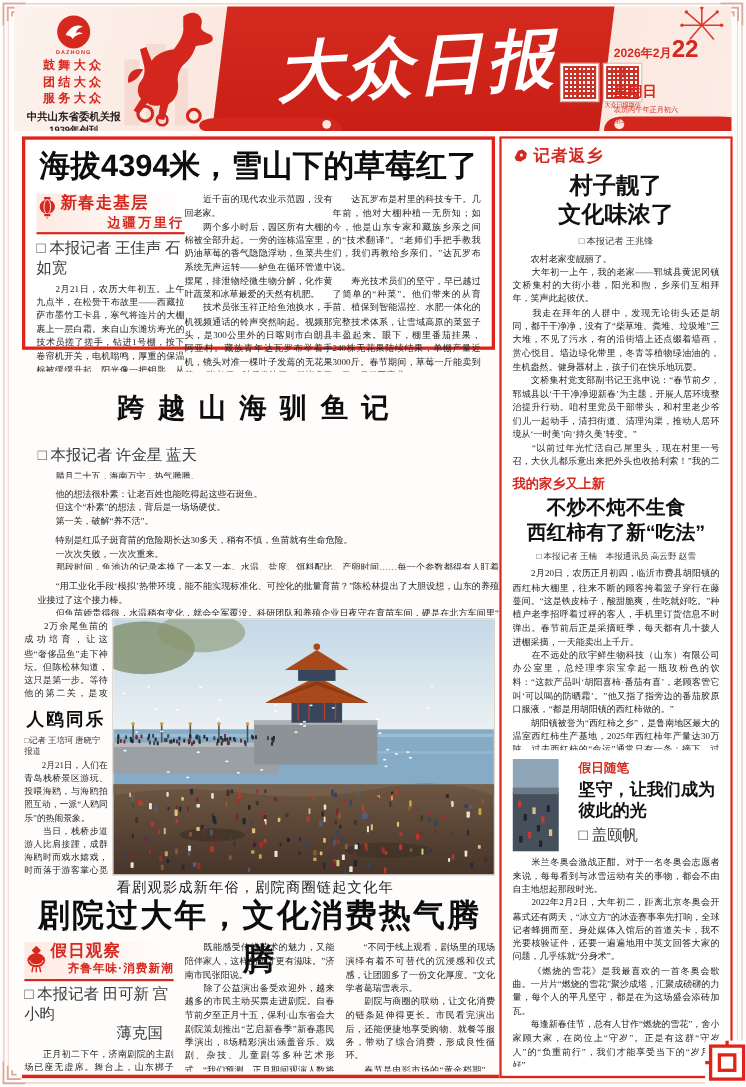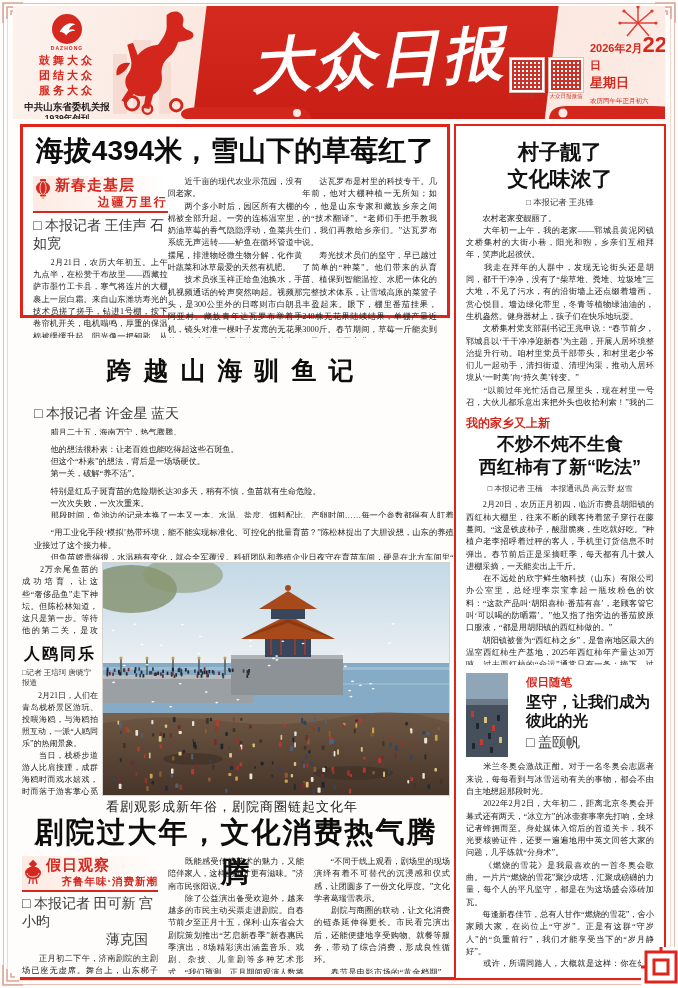--- a/index.html
+++ b/index.html
@@ -30,21 +30,21 @@
   .mh-title{position:absolute;left:196px;top:14px;width:340px;text-align:center;
     font-family:"DejaVu Serif",serif;font-style:italic;font-weight:bold;font-size:60px;
     color:#fff;letter-spacing:4px;transform:rotate(-3deg);}
   .mh-cloud{position:absolute;}
   .qr{position:absolute;top:52px;width:30px;height:30px;background:
       repeating-linear-gradient(0deg,#c8342a 0 2px,rgba(255,255,255,0) 2px 4px),
       repeating-linear-gradient(90deg,#c8342a 0 2px,#fff 2px 4px);
       border:2px solid #fff;outline:1px solid #e7b9b0;}
   .qr-label{position:absolute;top:88px;width:44px;margin-left:-5px;text-align:center;
       font:5.5px/1 "Liberation Sans",sans-serif;color:#c03228;}
-  .mh-date{position:absolute;left:577px;top:26px;width:86px;color:#d5281e;
+  .mh-date{position:absolute;left:545px;top:26px;width:86px;color:#d5281e;
       font-family:"Liberation Sans",sans-serif;}
   .d1{font-weight:bold;font-size:11px;}
   .d1 .big{font-size:22px;}
   .d2{font-weight:bold;font-size:13px;margin:1px 0 4px 0;}
   .d3{font-size:6.5px;line-height:1.6;}
   .d4{font-weight:bold;font-size:8px;line-height:1.6;}
   
   .headline{font-family:"Liberation Sans",sans-serif;font-weight:bold;color:#0e0d0d;text-align:center;}
   .body-text{font:8.2px/1.5 "Liberation Serif",serif;color:#232323;text-align:justify;
      white-space:pre-wrap;overflow:hidden;}
@@ -630,20 +630,27 @@
   </div>
   <div class="theater-col body-text">　　既能感受传统艺术的魅力，又能陪伴家人，这样的年才更有滋味。”济南市民张阳说。
 　　除了公益演出备受欢迎外，越来越多的市民主动买票走进剧院。自春节前夕至正月十五，保利·山东省会大剧院策划推出“艺启新春季”新春惠民季演出，8场精彩演出涵盖音乐、戏剧、杂技、儿童剧等多种艺术形式。“我们预测，正月期间观演人数将突破5000人，整体平均上座率有望达到70%，演出场次增加6场，预计人流量增加3000余人。”山东省会大剧院负责人表示。</div>
   <div class="theater-col body-text">　　“不同于线上观看，剧场里的现场演绎有着不可替代的沉浸感和仪式感，让团圆多了一份文化厚度。”文化学者葛瑞雪表示。
 　　剧院与商圈的联动，让文化消费的链条延伸得更长。市民看完演出后，还能便捷地享受购物、就餐等服务，带动了综合消费，形成良性循环。
 　　春节是电影市场的“黄金档期”。今年春节档6部新片同台竞技，涵盖喜剧、谍战、武侠、科幻、动画等多元类型，既有IP续作，也有创新题材。（下转第三版）</div>
 </div>
 <div class="bottom-rule"></div>
 
 <div class="box-right">
+  <div class="lbl-row">
+    <svg width="15" height="15" viewBox="0 0 15 15">
+        <path d="M2,9 L5,3 L9,2 L13,5 L12,10 L7,13 L3,12 Z" fill="#d5281e"></path>
+        <circle cx="8" cy="7" r="1.4" fill="#fff"></circle>
+      </svg>
+    <span class="t">记者返乡</span>
+  </div>
   <div class="vtitle">村子靓了
 文化味浓了</div>
   <div class="c-byline">□ 本报记者 王兆锋</div>
   <div class="body-text" style="height:196px">　　农村老家变靓丽了。
 　　大年初一上午，我的老家——郓城县黄泥冈镇文桥集村的大街小巷，阳光和煦，乡亲们互相拜年，笑声此起彼伏。
 　　我走在拜年的人群中，发现无论街头还是胡同，都干干净净，没有了“柴草堆、粪堆、垃圾堆”三大堆，不见了污水，有的沿街墙上还点缀着墙画，赏心悦目。墙边绿化带里，冬青等植物绿油油的，生机盎然。健身器材上，孩子们在快乐地玩耍。
 　　文桥集村党支部副书记王兆申说：“春节前夕，郓城县以‘干干净净迎新春’为主题，开展人居环境整治提升行动。咱村里党员干部带头，和村里老少爷们儿一起动手，清扫街道、清理沟渠，推动人居环境从‘一时美’向‘持久美’转变。”
 　　“以前过年光忙活自己屋里头，现在村里一号召，大伙儿都乐意出来把外头也收拾利索！”我的二哥王兆龙说。
 　　村里的另一个变化是建起了乡土记忆文化地标。顺着整洁的街道，我走到村西头的文化口袋公园，土坡起伏，惟妙惟肖的石像诉说着《水浒传》中的一段精彩故事。</div>
 

